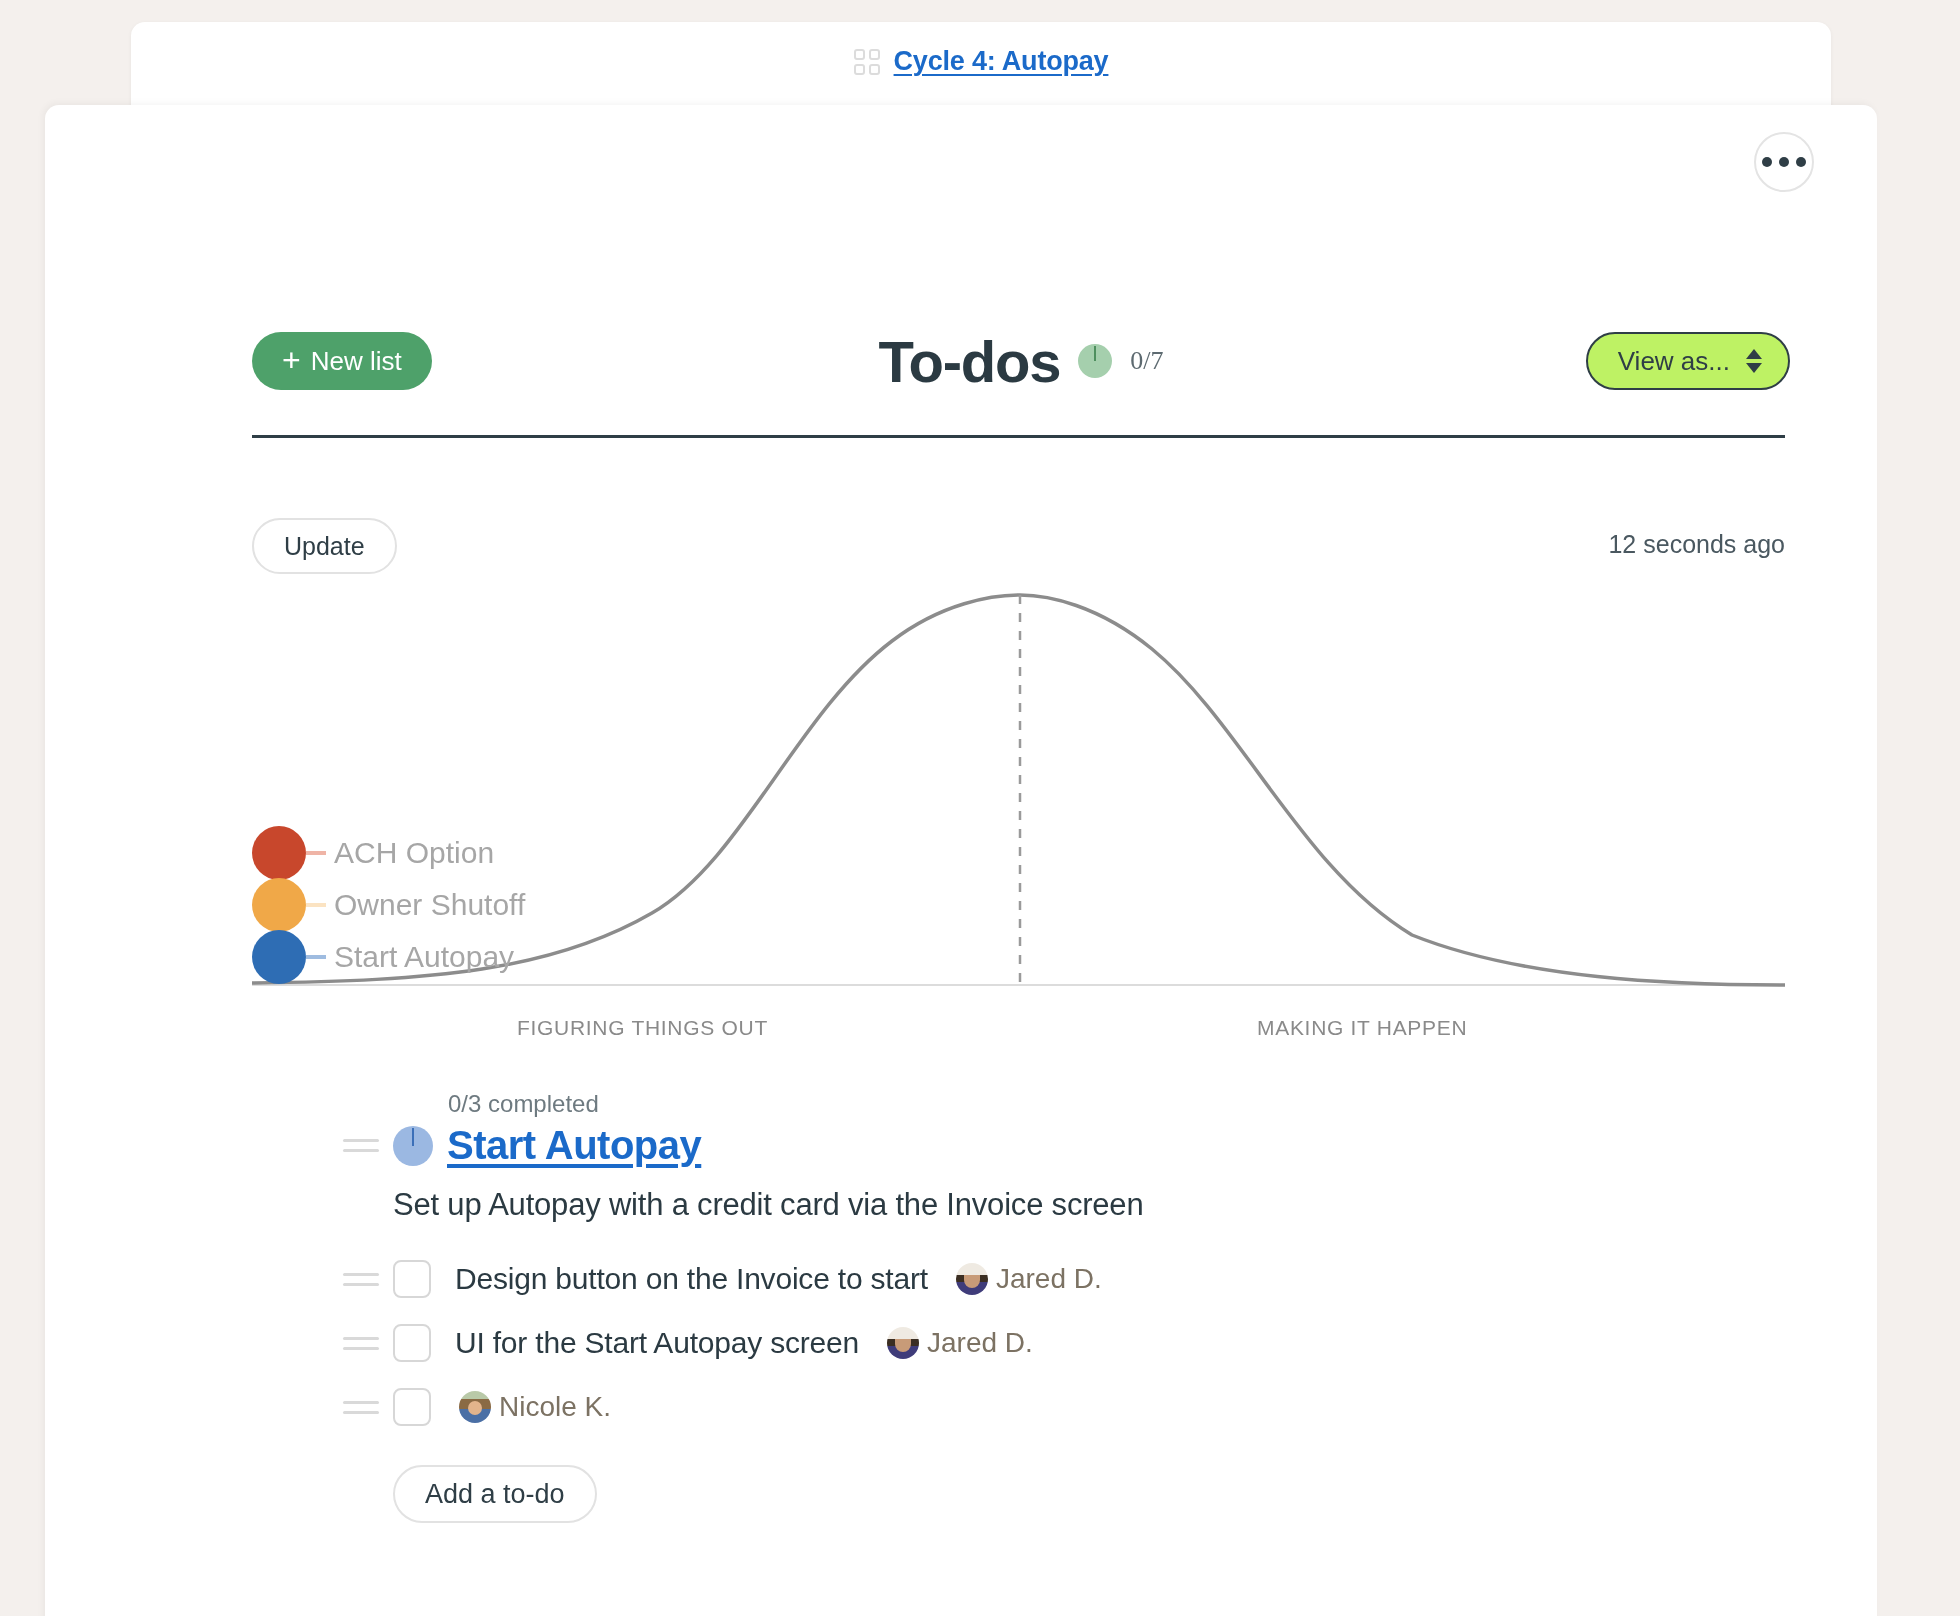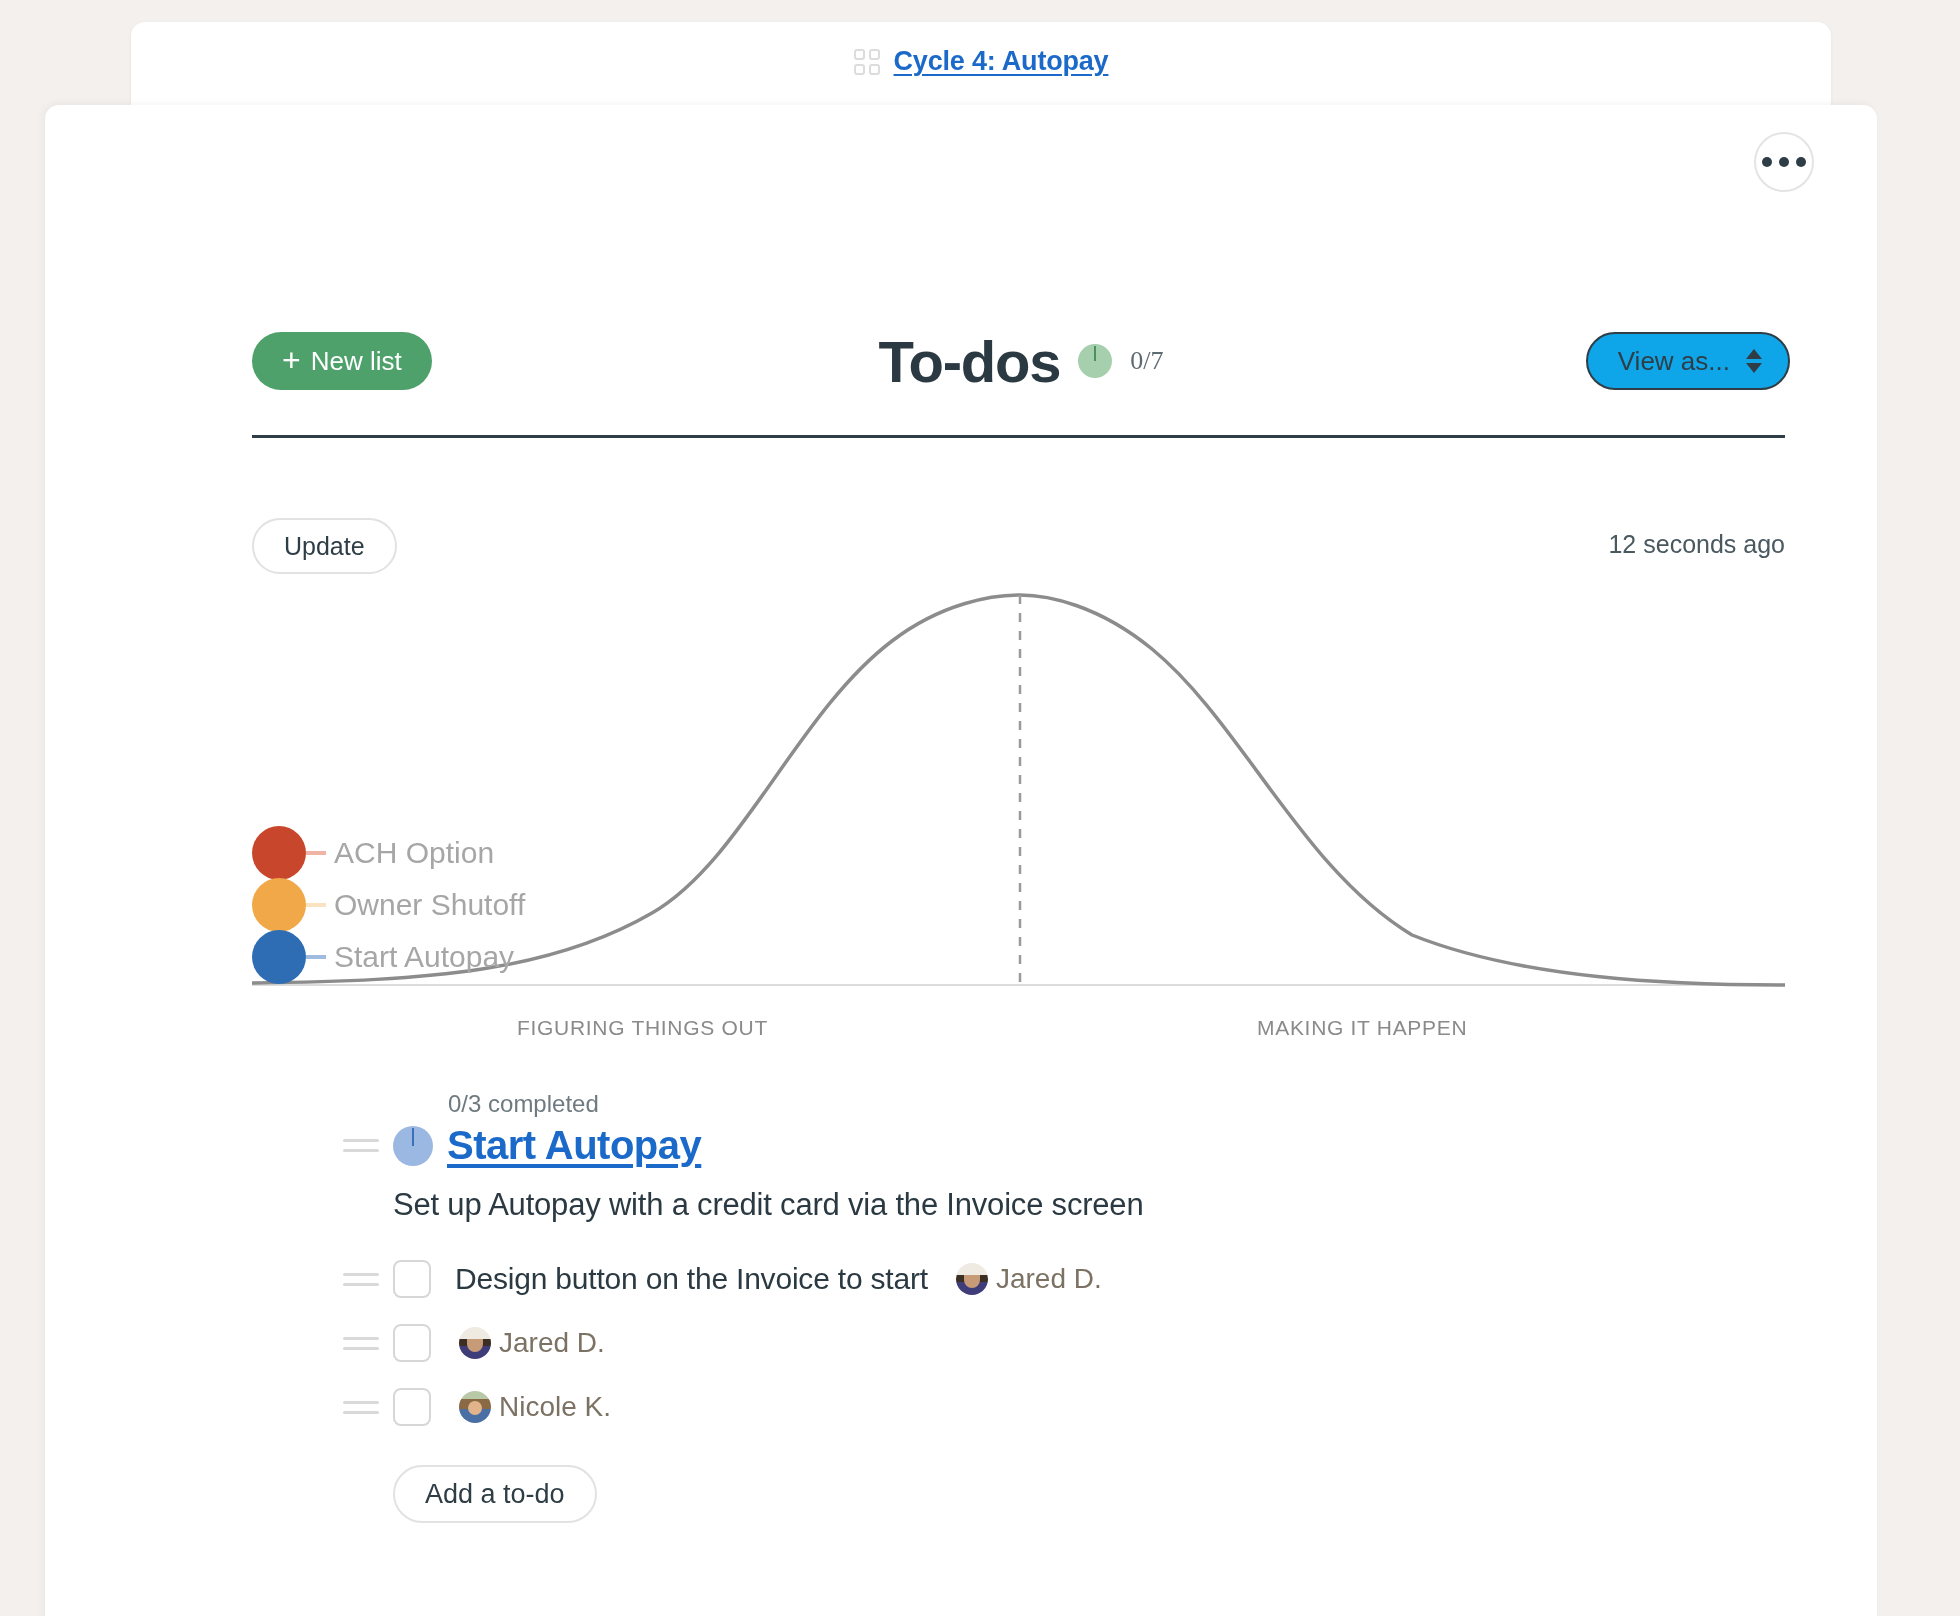--- a/index.html
+++ b/index.html
@@ -175,21 +175,21 @@
 
   .view-as-btn {
     margin-left: auto;
     display: flex;
     align-items: center;
     gap: 16px;
     height: 58px;
     padding: 0 26px 0 30px;
     border: 2px solid #2F3E46;
     border-radius: 29px;
-    background: #0ea5e9;
+    background: #bef264;
     font-size: 26px;
     color: #2F3E46;
     font-family: "Liberation Sans", sans-serif;
     cursor: pointer;
     white-space: nowrap;
   }
   .stepper {
     display: flex;
     flex-direction: column;
     gap: 4px;
@@ -563,20 +563,21 @@
             <span class="assignee-name">Jared D.</span>
           </span>
         </div>
 
         <div class="todo-row">
           <span class="drag-handle">
               <i></i>
               <i></i>
             </span>
           <span class="checkbox"></span>
+          <span class="todo-text">UI for the Start Autopay screen</span>
           <span class="assignee">
             <span class="avatar jared"></span>
             <span class="assignee-name">Jared D.</span>
           </span>
         </div>
 
         <div class="todo-row">
           <span class="drag-handle">
               <i></i>
               <i></i>

